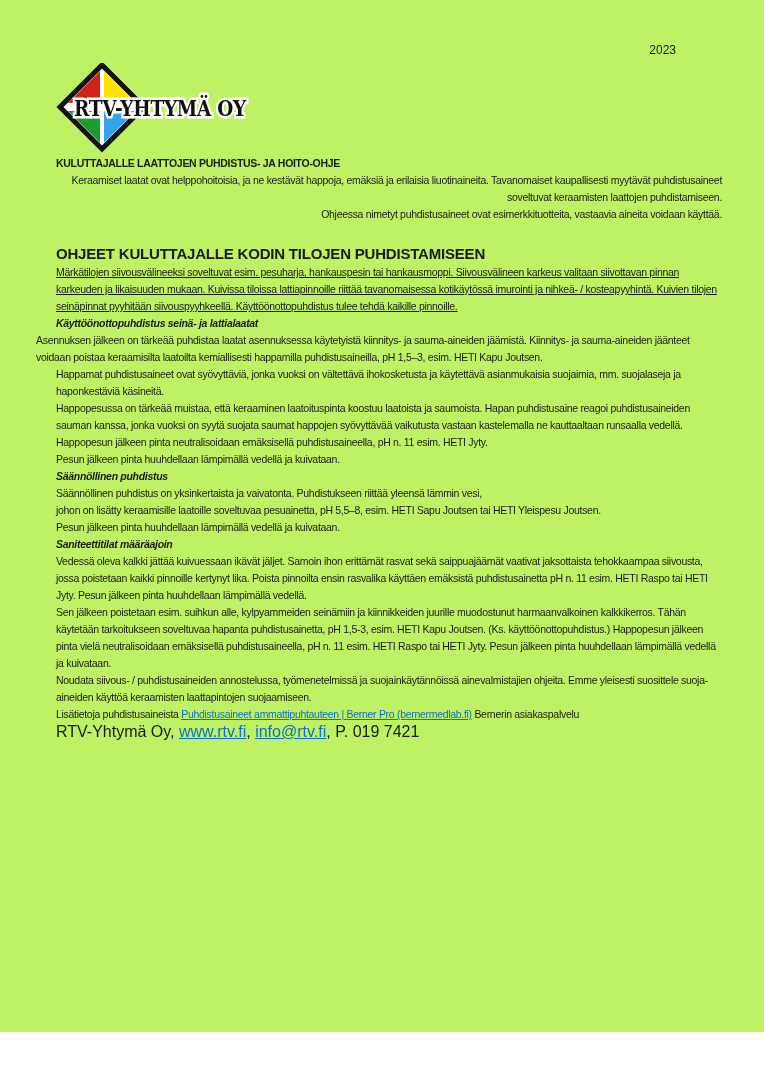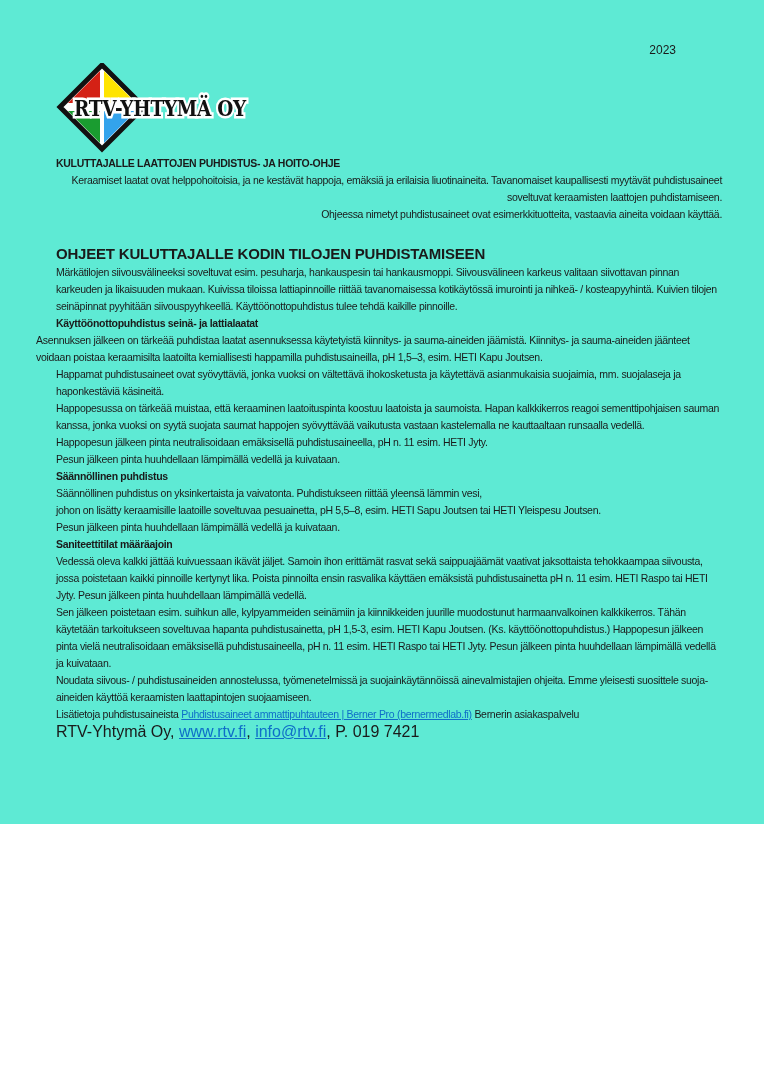--- a/index.html
+++ b/index.html
@@ -1,41 +1,41 @@
 <!DOCTYPE html>
 <html style="--link: #0e6ec8; --text: #1a1a1a;"><head>
 <meta charset="utf-8">
 <style>
   html,body { margin:0; padding:0; background:#ffffff; }
   .page {
-    width:764px; height:824px; background:#5eead4; overflow:hidden;
+    width:764px; height:1032px; background:#bef264; overflow:hidden;
     position:relative; box-sizing:border-box;
     font-family:"Liberation Sans", sans-serif;
     font-size:10.5px; line-height:17px; letter-spacing:-0.3px;
     color:var(--text, #1a1a1a);
   }
   .year {
     text-align:right; padding:42px 88px 0 0;
     font-size:12px; line-height:17px; letter-spacing:0;
   }
   .logo-wrap { margin:4px 0 0 56px; height:92px; }
   .logo-text {
     font-family:"DejaVu Serif", serif; font-weight:bold; font-size:22px;
     fill:#111111; stroke:#ffffff; stroke-width:5px; paint-order:stroke;
   }
   .tx { margin-left:56px; margin-right:42px; }
   p.tx { margin-top:0; margin-bottom:0; white-space:pre-line; }
-  .bold { font-weight:700; }
+  .bold { font-weight:700;font-style:italic; }
   .doc-title { margin-top:30px; font-weight:700; }
   .intro { margin-top:10px;text-align:right; }
   .main-heading {
     margin-top:20px; margin-bottom:0; font-size:15px; line-height:21px;
     font-weight:700; letter-spacing:-0.2px;
   }
-  .p-main { margin-top:11px; }
+  .p-main { margin-top:11px;text-decoration:underline; }
   .h3a { margin-top:16px; }
   .p-asennus { margin-top:11px;margin-left:36px; }
   .p-happamat { margin-top:13px; }
   .p-happopesussa { margin-top:15px; }
   .p-happopesun { margin-top:11px; }
   .h3b { margin-top:14px; }
   .p-saannollinen { margin-top:10px; }
   .h3c { margin-top:16px; }
   .p-saniteetti { margin-top:11px; }
   .p-noudata { margin-top:11px; }
@@ -72,21 +72,21 @@
   <h1 class="tx main-heading">OHJEET KULUTTAJALLE KODIN TILOJEN PUHDISTAMISEEN</h1>
 
   <p class="tx p-main">Märkätilojen siivousvälineeksi soveltuvat esim. pesuharja, hankauspesin tai hankausmoppi. Siivousvälineen karkeus valitaan siivottavan pinnan karkeuden ja likaisuuden mukaan. Kuivissa tiloissa lattiapinnoille riittää tavanomaisessa kotikäytössä imurointi ja nihkeä- / kosteapyyhintä. Kuivien tilojen seinäpinnat pyyhitään siivouspyyhkeellä. Käyttöönottopuhdistus tulee tehdä kaikille pinnoille.</p>
 
   <p class="tx bold h3a">Käyttöönottopuhdistus seinä- ja lattialaatat</p>
 
   <p class="tx p-asennus">Asennuksen jälkeen on tärkeää puhdistaa laatat asennuksessa käytetyistä kiinnitys- ja sauma-aineiden jäämistä. Kiinnitys- ja sauma-aineiden jäänteet voidaan poistaa keraamisilta laatoilta kemiallisesti happamilla puhdistusaineilla, pH 1,5–3, esim. HETI Kapu Joutsen.</p>
 
   <p class="tx p-happamat">Happamat puhdistusaineet ovat syövyttäviä, jonka vuoksi on vältettävä ihokosketusta ja käytettävä asianmukaisia suojaimia, mm. suojalaseja ja haponkestäviä käsineitä.</p>
 
-  <p class="tx p-happopesussa">Happopesussa on tärkeää muistaa, että keraaminen laatoituspinta koostuu laatoista ja saumoista. Hapan kalkkikerros reagoi sementtipohjaisen sauman kanssa, jonka vuoksi on syytä suojata saumat happojen syövyttävää vaikutusta vastaan kastelemalla ne kauttaaltaan runsaalla vedellä.</p>
+  <p class="tx p-happopesussa">Happopesussa on tärkeää muistaa, että keraaminen laatoituspinta koostuu laatoista ja saumoista. Hapan puhdistusaine reagoi puhdistusaineiden sauman kanssa, jonka vuoksi on syytä suojata saumat happojen syövyttävää vaikutusta vastaan kastelemalla ne kauttaaltaan runsaalla vedellä.</p>
 
   <p class="tx p-happopesun">Happopesun jälkeen pinta neutralisoidaan emäksisellä puhdistusaineella, pH n. 11 esim. HETI Jyty.
 Pesun jälkeen pinta huuhdellaan lämpimällä vedellä ja kuivataan.</p>
 
   <p class="tx bold h3b">Säännöllinen puhdistus</p>
 
   <p class="tx p-saannollinen">Säännöllinen puhdistus on yksinkertaista ja vaivatonta. Puhdistukseen riittää yleensä lämmin vesi,
 johon on lisätty keraamisille laatoille soveltuvaa pesuainetta, pH 5,5–8, esim. HETI Sapu Joutsen tai HETI Yleispesu Joutsen.
 Pesun jälkeen pinta huuhdellaan lämpimällä vedellä ja kuivataan.</p>
 

